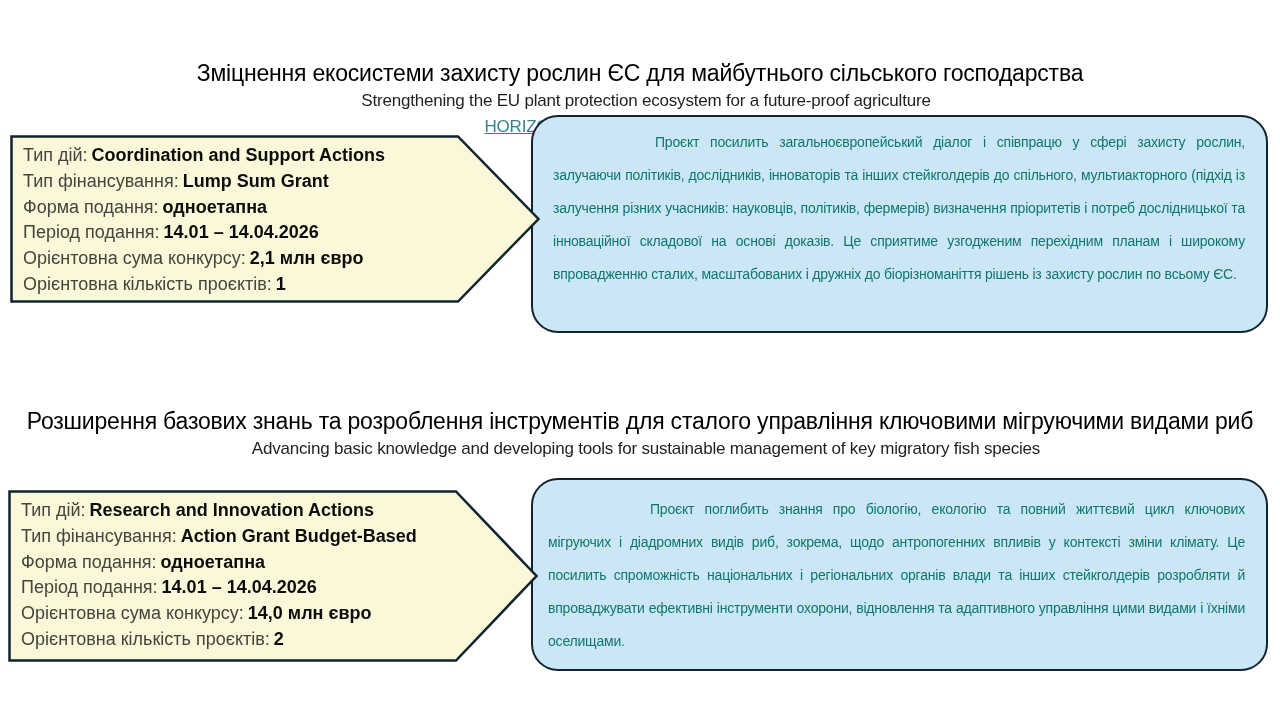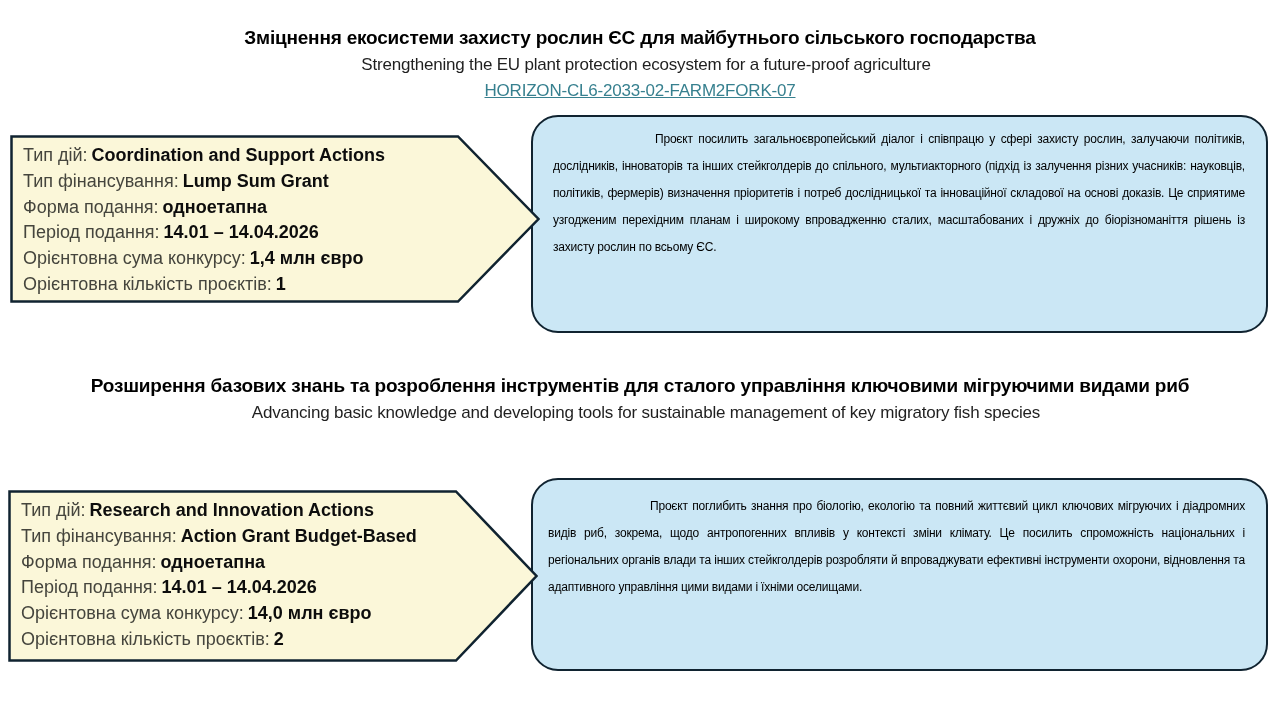--- a/index.html
+++ b/index.html
@@ -18,24 +18,25 @@
   .topic-header {
     position: absolute;
     left: 0;
     width: 1280px;
     text-align: center;
     letter-spacing: -0.2px;
   }
   .topic-header.h0 { top: 24px; }
   .topic-header.h1 { top: 372px; }
   .title-uk {
-    font-size: 19px;
-    font-weight: bold;
+    font-size: 23px;
+    font-weight: normal;
     color: #000000;
     line-height: 27px;
+    margin-top: 36px;
   }
   .title-en {
     font-size: 17px;
     font-weight: normal;
     color: #1f1f1f;
     line-height: 27px;
     padding-left: 12px;
   }
   .call-link {
     display: inline-block;
@@ -76,23 +77,23 @@
     position: absolute;
     z-index: 1;
     width: 737px;
     background: #CBE7F5;
     border: 2.5px solid #102330;
     border-radius: 27px;
   }
   .desc.d0 { left: 531px; top: 115px; min-height: 218px; padding: 9px 21px 9px 20px; }
   .desc.d1 { left: 531px; top: 478px; min-height: 193px; padding: 13px 21px 11px 15px; }
   .desc p {
-    font-size: 12px;
-    line-height: 27px;
-    color: #000000;
+    font-size: 14px;
+    line-height: 33px;
+    color: #0f766e;
     text-align: justify;
     text-indent: 102px;
     letter-spacing: -0.2px;
   }
 </style>
 </head>
 <body>
 
 <div class="slide">
 
@@ -104,21 +105,21 @@
 
   <div class="callout c0">
     <svg class="arrow-svg" width="530" height="168" viewBox="0 0 530 168" aria-hidden="true">
       <polygon class="arrow-shape" points="1.5,1.5 448,1.5 528.5,84 448,166.5 1.5,166.5"></polygon>
     </svg>
     <div class="callout-text">
       <div class="detail-line"><span class="lbl">Тип дій:</span><span class="val">Coordination and Support Actions</span></div>
       <div class="detail-line"><span class="lbl">Тип фінансування:</span><span class="val">Lump Sum Grant</span></div>
       <div class="detail-line"><span class="lbl">Форма подання:</span><span class="val">одноетапна</span></div>
       <div class="detail-line"><span class="lbl">Період подання:</span><span class="val">14.01 – 14.04.2026</span></div>
-      <div class="detail-line"><span class="lbl">Орієнтовна сума конкурсу:</span><span class="val">1,4 млн євро</span></div>
+      <div class="detail-line"><span class="lbl">Орієнтовна сума конкурсу:</span><span class="val">2,1 млн євро</span></div>
       <div class="detail-line"><span class="lbl">Орієнтовна кількість проєктів:</span><span class="val">1</span></div>
     </div>
   </div>
 
   <div class="desc d0">
     <p>Проєкт посилить загальноєвропейський діалог і співпрацю у сфері захисту рослин, залучаючи політиків, дослідників, інноваторів та інших стейкголдерів до спільного, мультиакторного (підхід із залучення різних учасників: науковців, політиків, фермерів) визначення пріоритетів і потреб дослідницької та інноваційної складової на основі доказів. Це сприятиме узгодженим перехідним планам і широкому впровадженню сталих, масштабованих і дружніх до біорізноманіття рішень із захисту рослин по всьому ЄС.</p>
   </div>
 
   <header class="topic-header h1">
     <div class="title-uk">Розширення базових знань та розроблення інструментів для сталого управління ключовими мігруючими видами риб</div>

